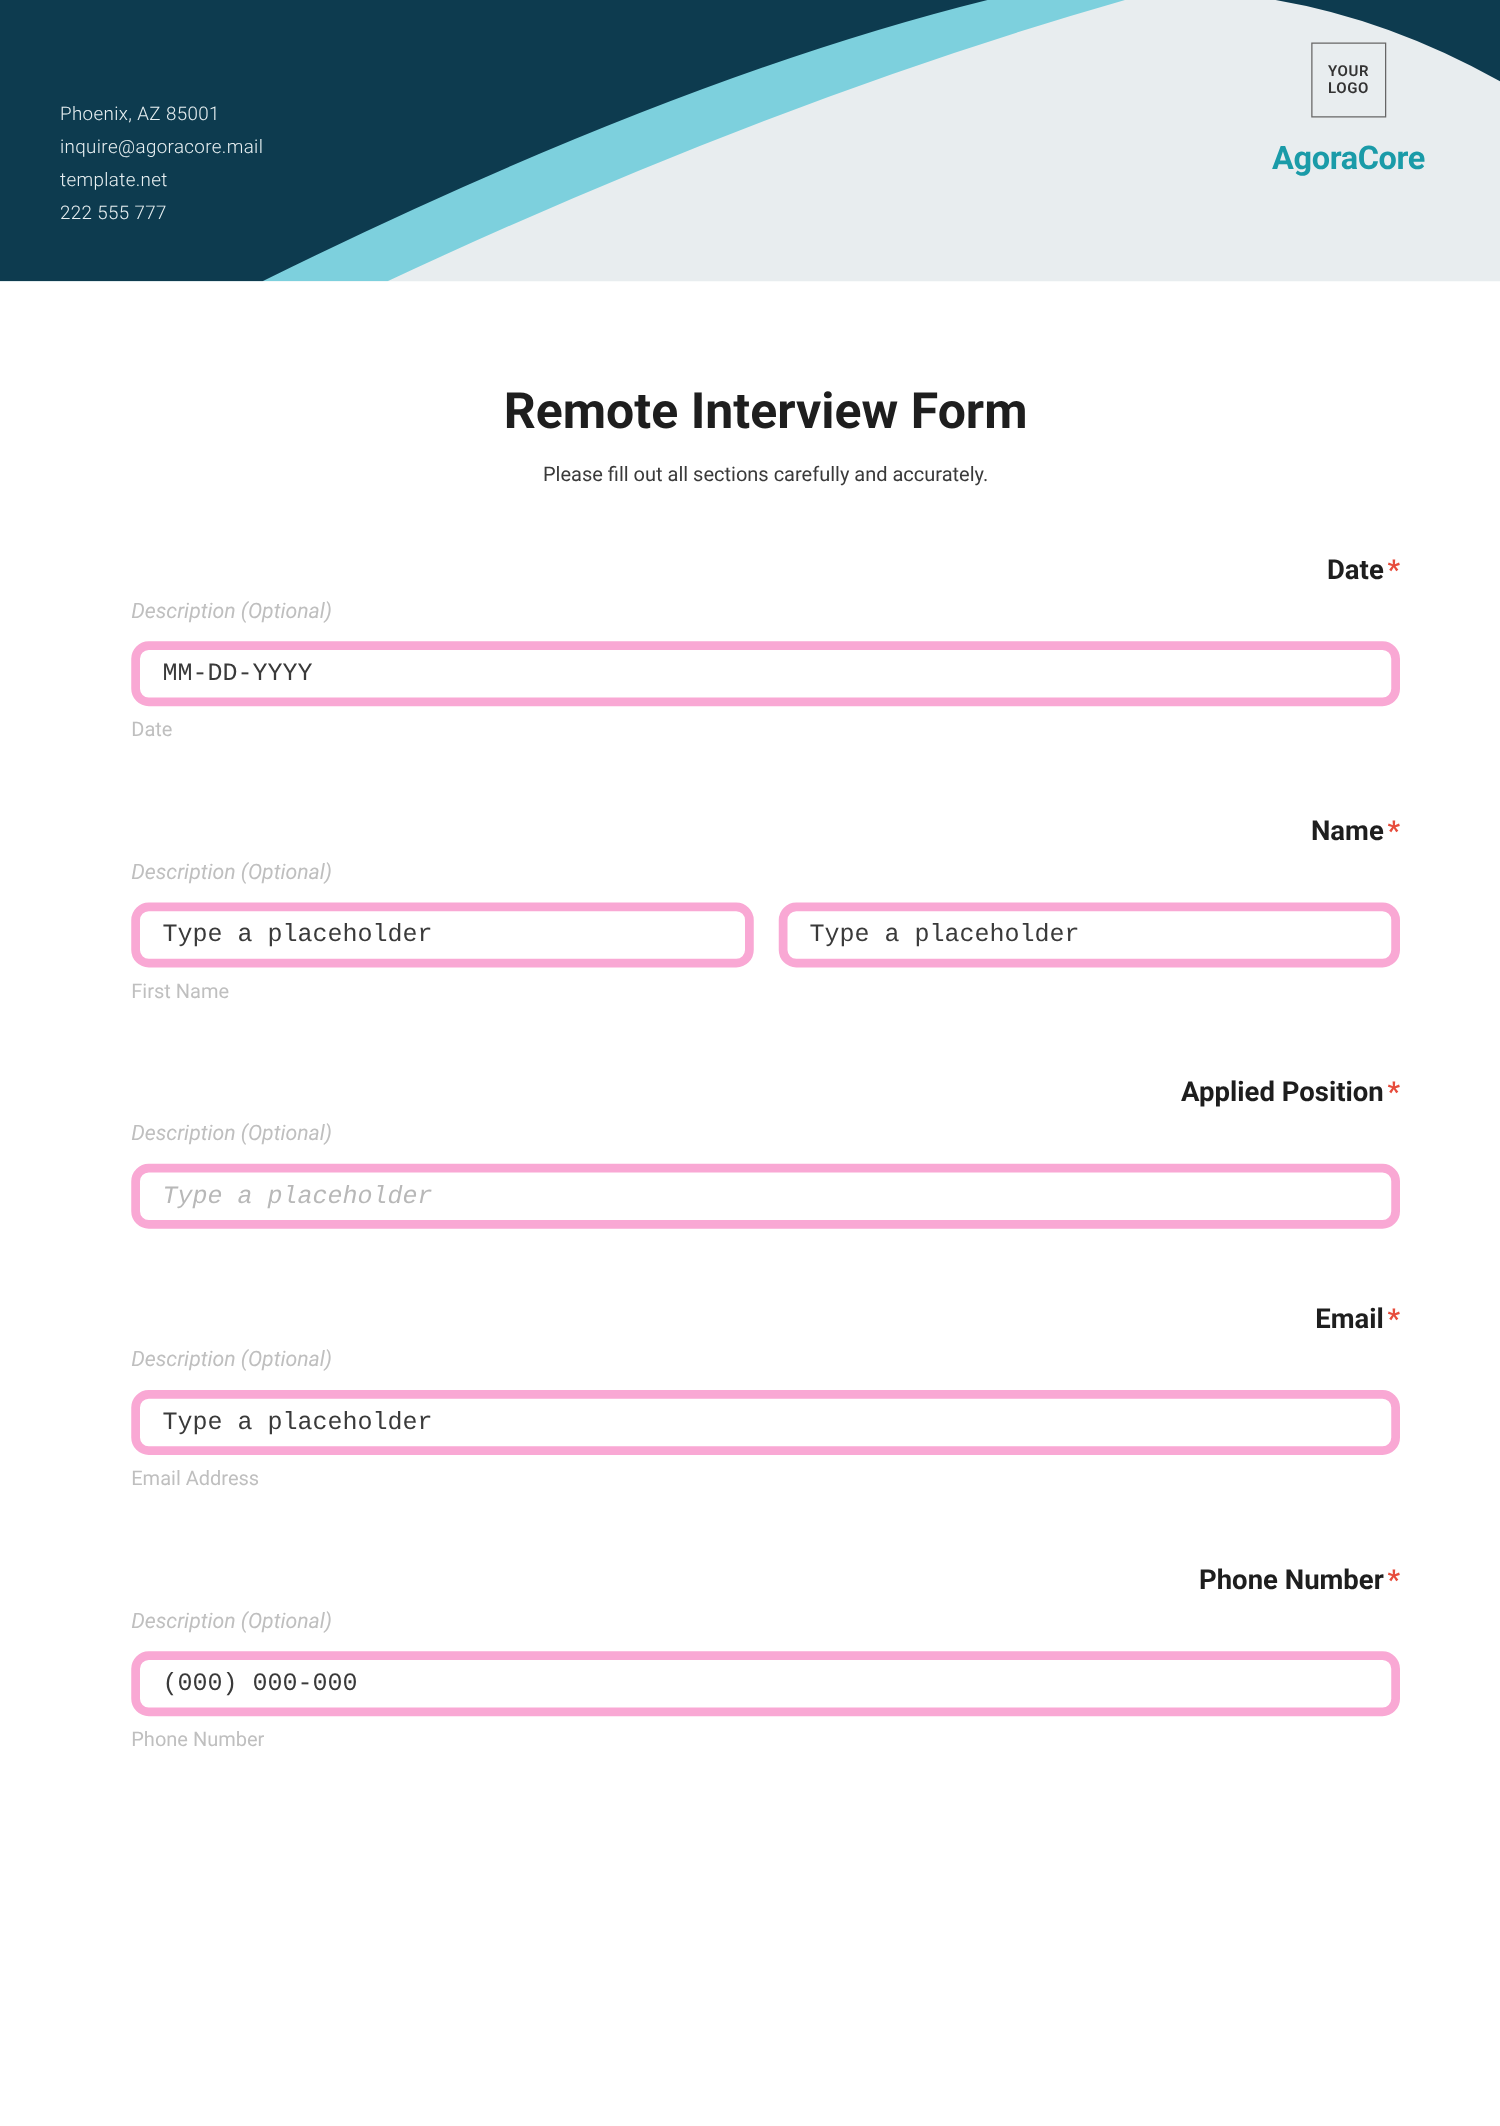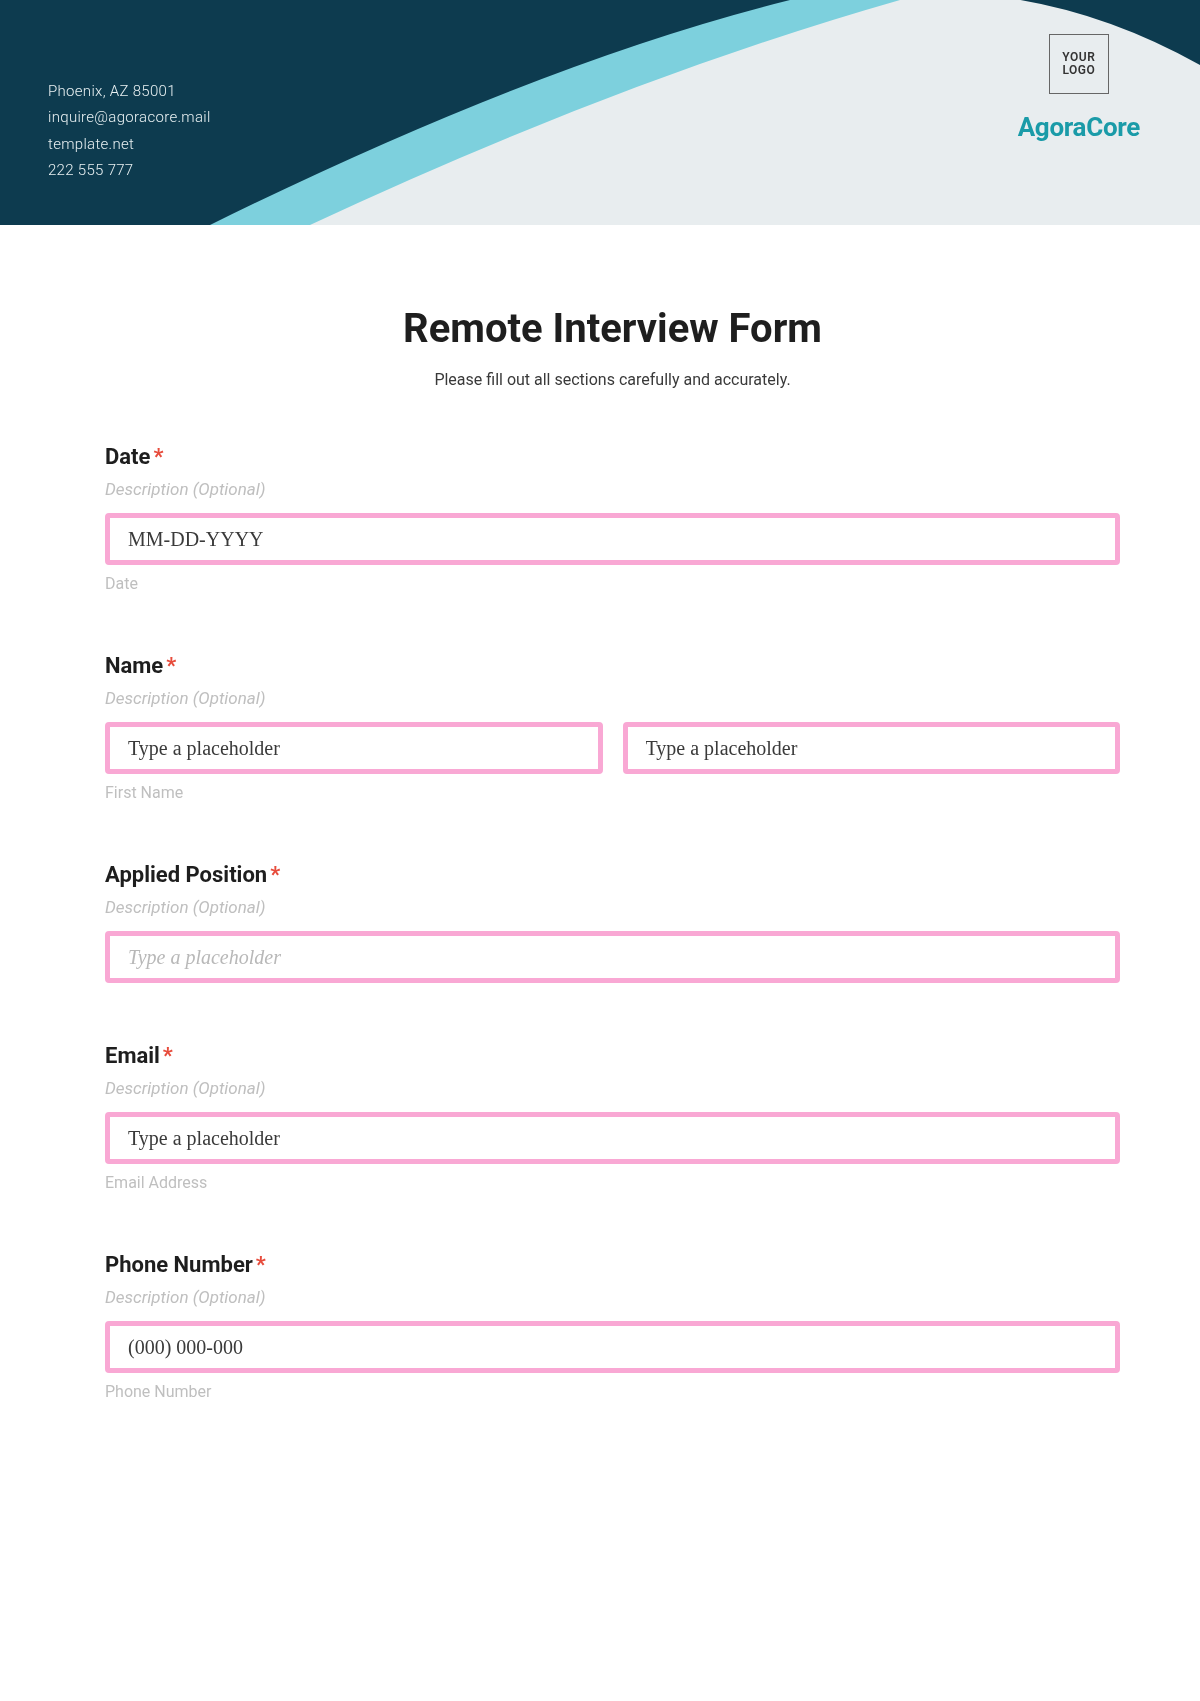--- a/index.html
+++ b/index.html
@@ -79,20 +79,21 @@
       margin-bottom: 55px;
     }
     .field {
       margin-bottom: 60px;
     }
     .field-label {
       font-size: 22px;
       font-weight: 700;
       color: #1e1e1e;
       margin-bottom: 10px;
+      text-align: right;
     }
     .required {
       color: #e74c3c;
       margin-left: 3px;
     }
     .field-desc {
       font-size: 17px;
       font-style: italic;
       color: #bfbfbf;
       margin-bottom: 14px;
@@ -100,27 +101,27 @@
     .input-row {
       display: flex;
       gap: 20px;
     }
     .input-col {
       flex: 1;
     }
     .text-input {
       width: 100%;
       height: 52px;
-      border: 5px solid #f9a8d4;
-      border-radius: 4px;
+      border: 7px solid #f9a8d4;
+      border-radius: 14px;
       padding: 0 18px;
       font-size: 20px;
       color: #2a2a2a;
       background: #fff;
-      font-family: Liberation Serif, serif;
+      font-family: Liberation Mono, monospace;
     }
     .text-input::placeholder {
       color: #b8b8b8;
       font-style: italic;
     }
     .text-input.plain::placeholder {
       color: #3a3a3a;
       font-style: normal;
     }
     .sublabel {

